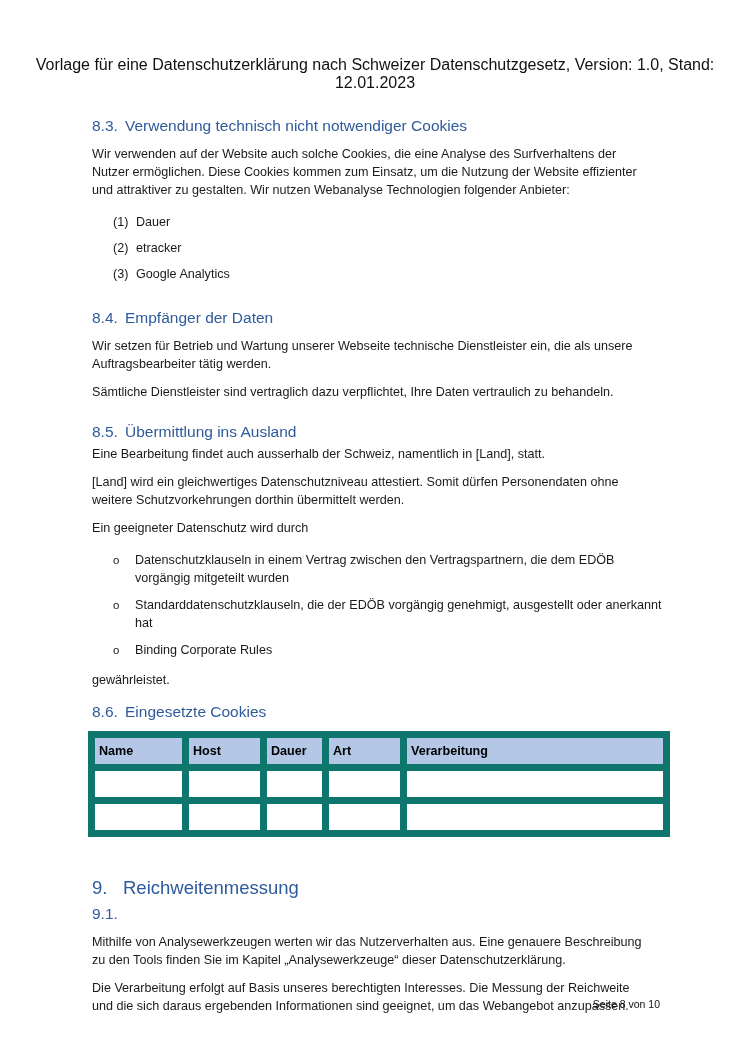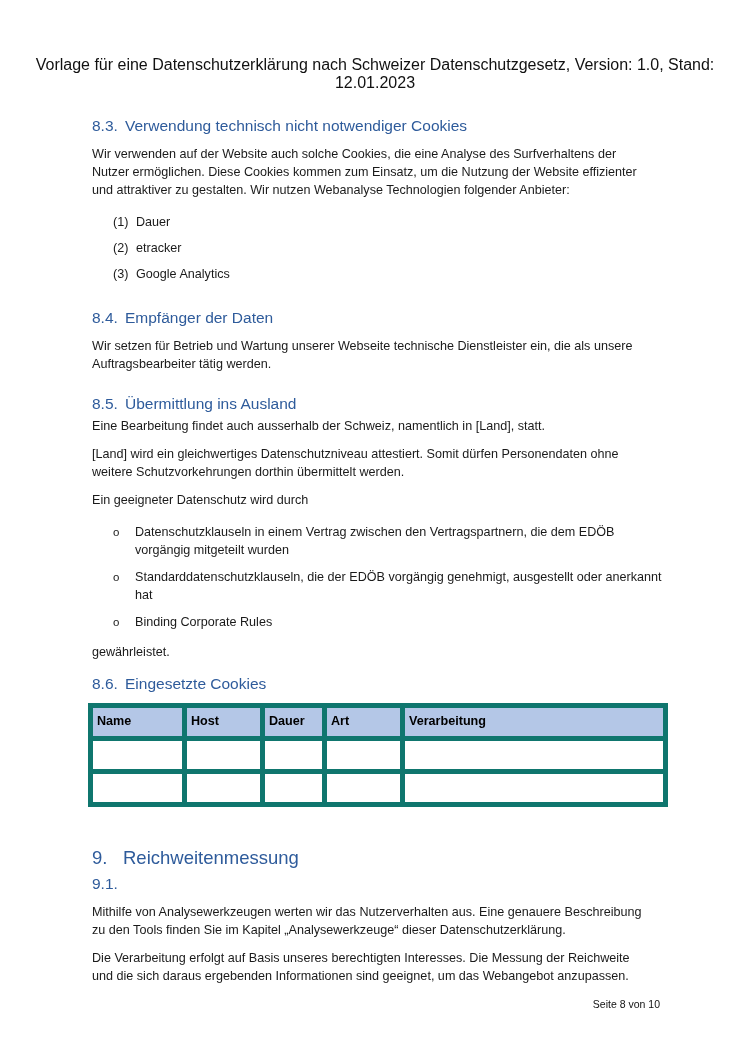--- a/index.html
+++ b/index.html
@@ -72,21 +72,21 @@
     flex: none;
     font-size: 11.5px;
   }
   .cookies-table {
     border-collapse: collapse;
     margin-left: -4px;
     width: 575px;
     table-layout: fixed;
   }
   .cookies-table th, .cookies-table td {
-    border: 5px solid #0f766e;
+    border: 7px solid #0f766e;
     padding: 6px 4px;
     font-size: 12.6px;
     text-align: left;
     vertical-align: top;
     box-sizing: border-box;
   }
   .cookies-table th {
     background: #B4C7E7;
     font-weight: 700;
     color: #000000;
@@ -134,20 +134,21 @@
         <span class="marker">(3)</span>
         <span>Google Analytics</span>
       </div>
     </div>
 
     <div class="heading2">
       <span class="hnum">8.4.</span>
       <span>Empfänger der Daten</span>
     </div>
     <p class="para">Wir setzen für Betrieb und Wartung unserer Webseite technische Dienstleister ein, die als unsere Auftragsbearbeiter tätig werden.</p>
+    <p class="para">Sämtliche Dienstleister sind vertraglich dazu verpflichtet, Ihre Daten vertraulich zu behandeln.</p>
 
     <div class="heading2 tight small-gap-top">
       <span class="hnum">8.5.</span>
       <span>Übermittlung ins Ausland</span>
     </div>
     <p class="para">Eine Bearbeitung findet auch ausserhalb der Schweiz, namentlich in [Land], statt.</p>
     <p class="para">[Land] wird ein gleichwertiges Datenschutzniveau attestiert. Somit dürfen Personendaten ohne weitere Schutzvorkehrungen dorthin übermittelt werden.</p>
     <p class="para">Ein geeigneter Datenschutz wird durch</p>
 
     <div class="bullet-list">

